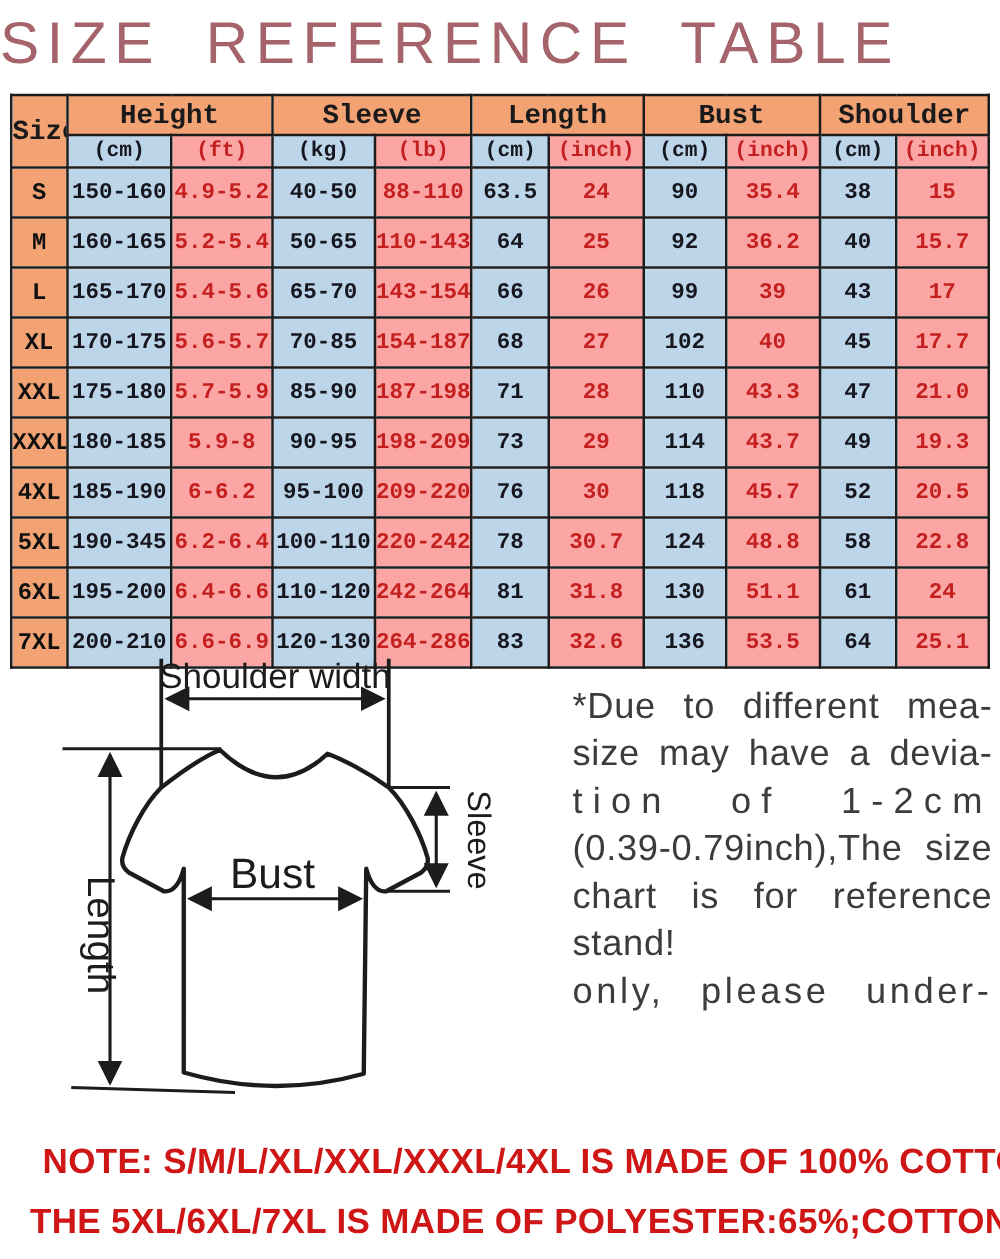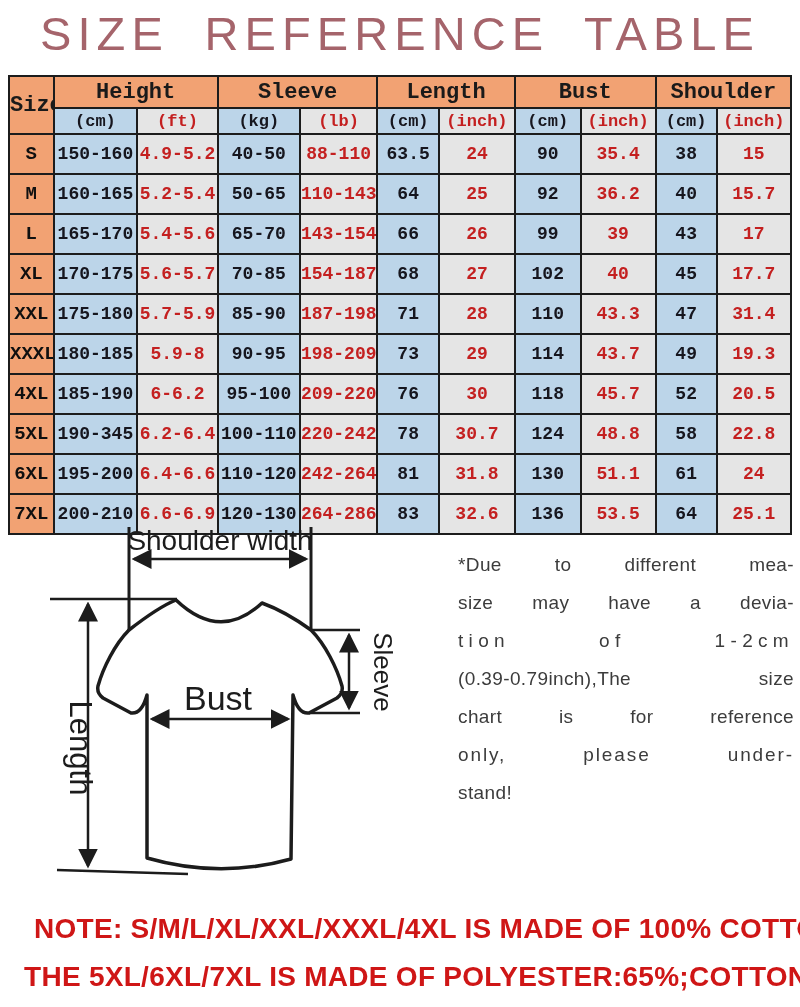--- a/index.html
+++ b/index.html
@@ -1,47 +1,47 @@
 <!DOCTYPE html>
 <html><head>
 <meta charset="utf-8">
 <style>
   html,body{margin:0;padding:0;background:#ffffff;}
   #page{position:relative;width:800px;height:1007px;background:#ffffff;overflow:hidden;
         font-family:"Liberation Sans",sans-serif;}
 
   
-  #title{position:absolute;top:6px;left:0;width:100%;text-align:center;
+  #title{position:absolute;top:6px;left:0;width:100%;text-align:left;
          font-family:"Liberation Sans",sans-serif;
          font-size:47px;font-weight:normal;letter-spacing:0.13em;word-spacing:0.35em;
          color:#a5646b;white-space:nowrap;}
 
   
   #size-table{position:absolute;left:8px;top:75px;width:784px;
               border-collapse:collapse;table-layout:fixed;
               font-family:"Liberation Mono","DejaVu Sans Mono",monospace;font-weight:bold;}
   #size-table th,#size-table td{border:2px solid #1c1c1c;text-align:center;vertical-align:middle;
               padding:0;overflow:hidden;white-space:nowrap;}
   #size-table thead tr.group-row th{height:30px;font-size:22px;color:#1a1a1a;background:#f2a273;}
   #size-table thead tr.unit-row th{height:24px;font-size:17px;}
   #size-table th.size-head{background:#f2a273;font-size:19px;color:#1a1a1a;}
   #size-table tbody tr{height:40px;}
   #size-table .c-size{background:#f2a273;color:#101010;font-size:19px;}
   #size-table .c-metric{background:#bcd5e9;color:#16161e;font-size:18px;}
-  #size-table .c-imperial{background:#e5e5e5;color:#c42020;font-size:18px;}
+  #size-table .c-imperial{background:#fca5a5;color:#c42020;font-size:18px;}
 
   
   #diagram{position:absolute;left:0px;top:523px;}
   #diagram text{font-family:"Liberation Sans",sans-serif;fill:#1c1c1c;}
   .dim-line{stroke:#1c1c1c;stroke-width:3;}
   .thin-line{stroke:#1c1c1c;stroke-width:2.5;}
 
   
   #disclaimer{position:absolute;left:458px;top:546px;width:336px;
-              font-size:19px;line-height:38px;color:#3c3c3c;letter-spacing:0.02em;}
+              font-size:29px;line-height:38px;color:#3c3c3c;letter-spacing:0.02em;}
   #disclaimer .dline{text-align:justify;text-align-last:justify;}
   #disclaimer .dline.loose{letter-spacing:0.28em;}
   #disclaimer .dline.semiloose{letter-spacing:0.10em;}
   #disclaimer .dline.last{text-align-last:left;}
 
   
   #note{position:absolute;left:0;top:913px;width:800px;color:#cf1616;
         font-family:"Liberation Sans",sans-serif;font-weight:bold;}
   #note .note-line{white-space:nowrap;font-size:28px;letter-spacing:0.01em;}
   #note .note-line.l1{margin-left:34px;}
@@ -147,21 +147,21 @@
           <td class="c-size">XXL</td>
           <td class="c-metric">175-180</td>
           <td class="c-imperial">5.7-5.9</td>
           <td class="c-metric">85-90</td>
           <td class="c-imperial">187-198</td>
           <td class="c-metric">71</td>
           <td class="c-imperial">28</td>
           <td class="c-metric">110</td>
           <td class="c-imperial">43.3</td>
           <td class="c-metric">47</td>
-          <td class="c-imperial">31.4</td>
+          <td class="c-imperial">21.0</td>
         </tr>
         <tr>
           <td class="c-size">XXXL</td>
           <td class="c-metric">180-185</td>
           <td class="c-imperial">5.9-8</td>
           <td class="c-metric">90-95</td>
           <td class="c-imperial">198-209</td>
           <td class="c-metric">73</td>
           <td class="c-imperial">29</td>
           <td class="c-metric">114</td>
@@ -268,22 +268,22 @@
     <text x="218" y="187" text-anchor="middle" font-size="34">Bust</text>
     <line class="thin-line" x1="152" y1="196" x2="288" y2="196" marker-start="url(#ah-s)" marker-end="url(#ah-e)"></line>
   </svg>
 
   <div id="disclaimer">
     <div class="dline">*Due to different mea-</div>
     <div class="dline">size may have a devia-</div>
     <div class="dline loose">tion of 1-2cm</div>
     <div class="dline">(0.39-0.79inch),The size</div>
     <div class="dline">chart is for reference</div>
+    <div class="dline last">stand!</div>
     <div class="dline semiloose">only, please under-</div>
-    <div class="dline last">stand!</div>
   </div>
 
   <div id="note">
     <div class="note-line l1">NOTE: S/M/L/XL/XXL/XXXL/4XL IS MADE OF 100% COTTON</div>
     <div class="note-line l2">THE 5XL/6XL/7XL IS MADE OF POLYESTER:65%;COTTON:35%</div>
   </div>
 
 </div>
 
 </body></html>

